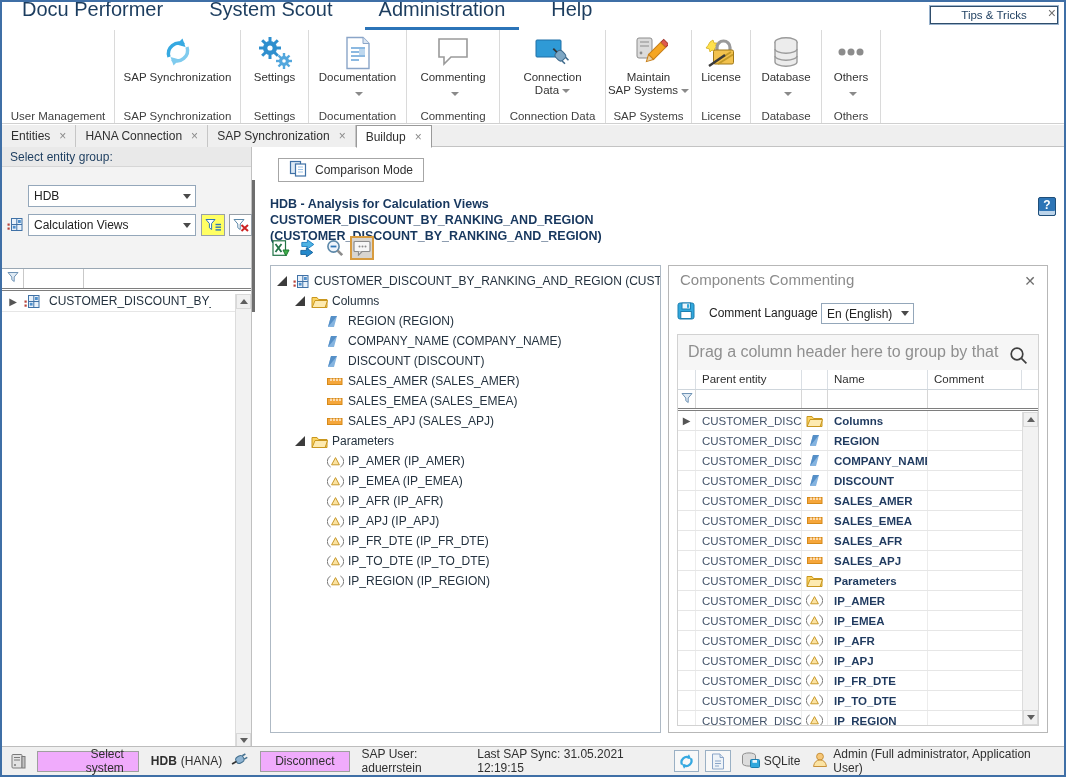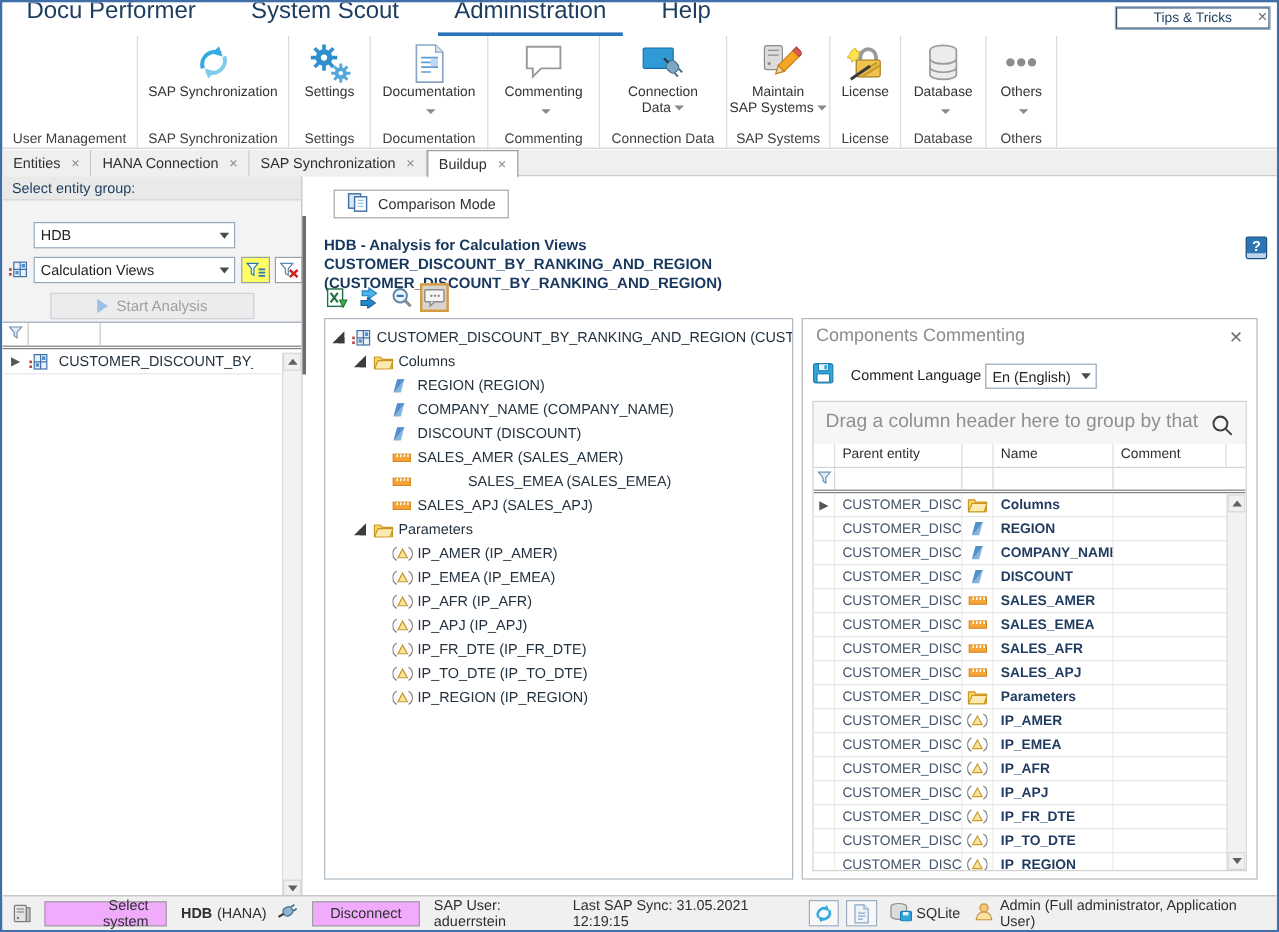--- a/index.html
+++ b/index.html
@@ -321,24 +321,20 @@
             </g>
           </svg>
         </div>
       <div class="sqbtn" id="btn-filter-clear">
           <svg width="16" height="14" viewBox="0 0 16 14">
             <path d="M1 1.5 h10 l-3.8 4.5 v5.5 l-2.4 -1.8 v-3.7 z" fill="#fff" stroke="#5b87a8"></path>
             <path d="M8.5 7 l6.5 6 M15 7 l-6.5 6" stroke="#cc2222" stroke-width="2"></path>
           </svg>
         </div>
 
-      <div id="start-btn">
-        <span class="play-tri"></span>
-        <span>Start Analysis</span>
-      </div>
 
       <div id="lp-grid">
         <div id="lp-filter-row">
           <div class="lpf-cell" style="width:22px">
               <span id="lp-funnel"><svg width="12" height="12" viewBox="0 0 12 12">
                   <path d="M1 1.5 h10 l-3.8 4.5 v4.5 l-2.4 -1.8 v-2.7 z" fill="#dfeaf4" stroke="#6f93b5"></path>
                 </svg></span>
             </div>
           <div class="lpf-cell" style="width:60px"></div>
           <div class="lpf-cell" style="flex:1;border-right:none"></div>
@@ -472,21 +468,21 @@
           </div>
           <div class="tree-row" style="padding-left: 56px;">
             <span class="ticon">
               <svg width="16" height="9" viewBox="0 0 16 9">
                 <rect x="0.5" y="1.5" width="14.5" height="6" fill="#f5a63b" stroke="#d68a1a"></rect>
                 <path d="M4 1.5 v2.4 M7 1.5 v2.4 M10 1.5 v2.4 M13 1.5 v2.4" stroke="#fff" stroke-width="1.2" fill="none"></path>
               </svg>
             </span>
             <span>SALES_AMER (SALES_AMER)</span>
           </div>
-          <div class="tree-row" style="padding-left: 56px; gap: 42px;">
+          <div class="tree-row" style="padding-left: 56px;">
             <span class="ticon">
               <svg width="16" height="9" viewBox="0 0 16 9">
                 <rect x="0.5" y="1.5" width="14.5" height="6" fill="#f5a63b" stroke="#d68a1a"></rect>
                 <path d="M4 1.5 v2.4 M7 1.5 v2.4 M10 1.5 v2.4 M13 1.5 v2.4" stroke="#fff" stroke-width="1.2" fill="none"></path>
               </svg>
             </span>
             <span>SALES_EMEA (SALES_EMEA)</span>
           </div>
           <div class="tree-row" style="padding-left: 56px;">
             <span class="ticon">

